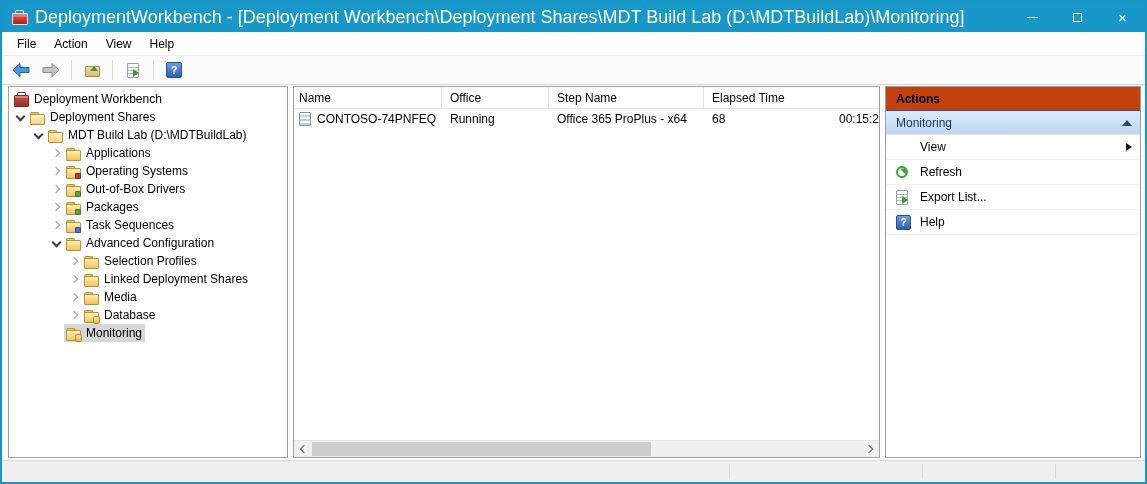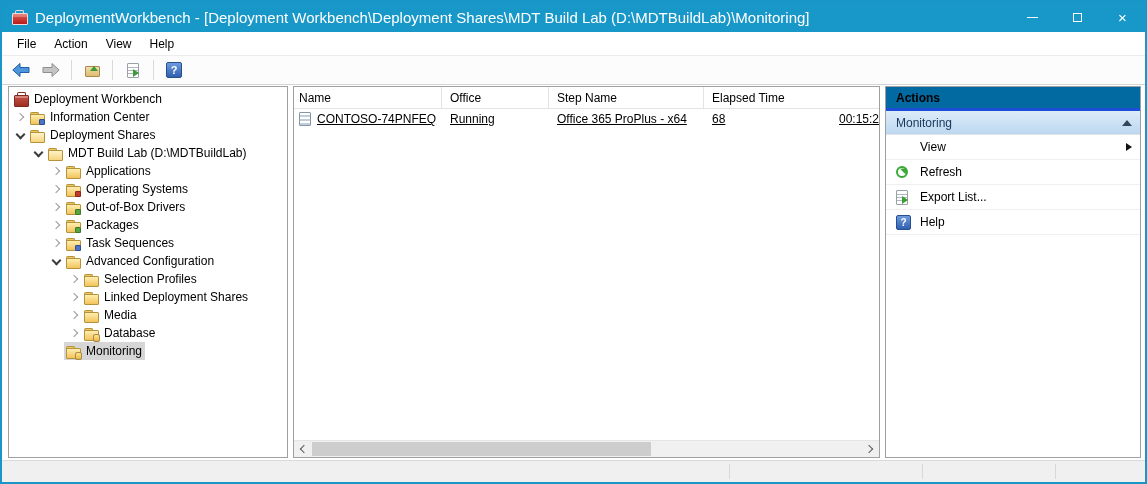--- a/index.html
+++ b/index.html
@@ -4,21 +4,21 @@
 <style>
   * { margin:0; padding:0; box-sizing:border-box; }
   html,body { width:1147px; height:484px; font-family:"Liberation Sans","DejaVu Sans",sans-serif; font-size:12px; color:#000; }
   .window { width:1147px; height:484px; border:2px solid #1897C6; display:flex; flex-direction:column; background:#F0F0F0; }
 
   
   .titlebar { flex:0 0 30px; background:#1898C9; display:flex; align-items:center; color:#fff; padding-left:9px; }
   .app-ico { width:16px; height:16px; position:relative; margin-right:8px; flex:0 0 16px; }
   .app-ico::before { content:""; position:absolute; left:4px; top:1px; width:7px; height:4px; border:1px solid #F3D9D6; border-bottom:none; border-radius:2px 2px 0 0; }
   .app-ico::after { content:""; position:absolute; left:1px; top:4px; width:14px; height:10px; background:linear-gradient(#E05A50,#B71C1C); border:1px solid #F3D9D6; border-radius:1px; box-shadow:inset 0 3px 0 rgba(255,255,255,.25); }
-  .title-text { flex:1; white-space:nowrap; overflow:hidden; font-size:15px; }
+  .title-text { flex:1; white-space:nowrap; overflow:hidden; font-size:18px; }
   .win-btns { display:flex; height:100%; }
   .win-btn { width:45px; height:100%; display:flex; align-items:center; justify-content:center; color:#fff; }
   .glyph-min { width:11px; height:1px; background:#fff; }
   .glyph-max { width:9px; height:9px; border:1px solid #fff; }
   .glyph-close { font-size:15px; line-height:1; }
 
   
   .menubar { flex:0 0 24px; background:#FFF; display:flex; align-items:center; padding-left:6px; border-bottom:1px solid #EDEDED; }
   .menu-item { padding:3px 9px; }
 
@@ -63,37 +63,37 @@
   .b-cyl { background:linear-gradient(#FFE58A,#E8B844); border:1px solid #A8894F; border-radius:3px/2px; width:7px; height:8px; right:-1px; bottom:-1px; }
   .workbench::before { content:""; position:absolute; left:4px; top:1px; width:7px; height:4px; border:1px solid #7E2A20; border-bottom:none; border-radius:2px 2px 0 0; }
   .workbench::after { content:""; position:absolute; left:1px; top:4px; width:13px; height:10px; background:linear-gradient(#C65348,#9E2F23); border:1px solid #7E2A20; border-radius:1px; box-shadow:inset 0 2px 0 rgba(255,255,255,.3); }
 
   
   .listview { flex:1; display:flex; flex-direction:column; min-width:0; }
   .lv-head { flex:0 0 22px; display:flex; border-bottom:1px solid #E3E3E3; align-items:stretch; }
   .lv-hcell { border-right:1px solid #E3E3E3; display:flex; align-items:center; padding-left:8px; white-space:nowrap; overflow:hidden; }
   .lv-body { flex:1; overflow:hidden; }
   .lv-row { height:20px; display:flex; align-items:center; }
-  .lv-cell { padding-left:8px; white-space:nowrap; overflow:hidden; display:flex; align-items:flex-start;text-decoration:underline; }
+  .lv-cell { padding-left:8px; white-space:nowrap; overflow:hidden; display:flex; align-items:flex-start; }
   .c-name { flex:0 0 148px; } .c-status { flex:0 0 107px; } .c-step { flex:0 0 155px; }
   .c-pct { flex:0 0 127px; } .c-elapsed { flex:1 0 60px; border-right:none !important; }
   .c-name.lv-hcell, .c-name.lv-cell { padding-left:5px; }
   .hostico { width:12px; height:14px; border:1px solid #8496A8; border-radius:1px; background:repeating-linear-gradient(#FFFFFF 0 2px,#C2CDD9 2px 4px); margin-right:6px; flex:0 0 12px; }
 
   
   .hscroll { flex:0 0 17px; background:#F0F0F0; position:relative; border-top:1px solid #E5E5E5; }
   .hs-arrow { position:absolute; top:0; width:17px; height:16px; }
   .hs-arrow::before { content:""; position:absolute; top:5px; width:5px; height:5px; border-right:1px solid #5A5A5A; border-bottom:1px solid #5A5A5A; }
   .hs-left { left:0; } .hs-left::before { left:7px; transform:rotate(135deg); }
   .hs-right { right:0; } .hs-right::before { right:7px; transform:rotate(-45deg); }
   .hs-thumb { position:absolute; left:18px; top:1px; height:14px; width:58%; background:#CDCDCD; }
 
   
   .actions { flex:0 0 256px; display:flex; flex-direction:column; background:#FFF; }
-  .act-title { flex:0 0 24px; display:flex; align-items:center; padding-left:10px; font-weight:bold; background:#0369a1; border-bottom:3px solid #1d4ed8; }
+  .act-title { flex:0 0 24px; display:flex; align-items:center; padding-left:10px; font-weight:bold; background:#c2410c; border-bottom:1px solid #1d4ed8; }
   .act-group { flex:0 0 24px; display:flex; align-items:center; padding:0 8px 0 10px; background:linear-gradient(#DDEBF9,#BCD8F0); border-bottom:1px solid #E3E3E3; color:#17365D; }
   .act-group-lbl { flex:1; }
   .tri-up { width:0; height:0; border-left:5px solid transparent; border-right:5px solid transparent; border-bottom:6px solid #33475C; }
   .tri-right { width:0; height:0; border-top:4px solid transparent; border-bottom:4px solid transparent; border-left:6px solid #111; }
   .act-item { flex:0 0 25px; display:flex; align-items:center; padding:0 8px 0 10px; border-bottom:1px solid #F0F0F0; }
   .act-ico-slot { width:24px; flex:0 0 24px; display:flex; align-items:center; }
   .act-lbl { flex:1; }
   .ico-refresh { width:12px; height:12px; border:2px solid #39A935; border-radius:50%; position:relative; }
   .ico-refresh::after { content:""; position:absolute; right:-4px; top:-4px; border:4px solid transparent; border-bottom:5px solid #39A935; transform:rotate(45deg); }
   .act-help { width:15px; height:15px; background:linear-gradient(#6F9BDD,#2F5FB0); border:1px solid #274E8D; border-radius:2px; color:#fff; font-weight:bold; font-size:10px; line-height:13px; text-align:center; }
@@ -163,29 +163,20 @@
     <div class="pane tree">
 
       <div class="tree-row lvl0">
         <span class="exp"></span>
         <span class="hl">
             <span class="ico workbench"></span>
             <span class="tree-lbl">Deployment Workbench</span>
           </span>
       </div>
 
-      <div class="tree-row lvl1">
-        <span class="exp exp-c"></span>
-        <span class="hl">
-            <span class="ico folder badge-i">
-              <span class="badge badge-dot b-blue"></span>
-            </span>
-            <span class="tree-lbl">Information Center</span>
-          </span>
-      </div>
 
       <div class="tree-row lvl1">
         <span class="exp exp-e"></span>
         <span class="hl">
             <span class="ico folder open"></span>
             <span class="tree-lbl">Deployment Shares</span>
           </span>
       </div>
 
       <div class="tree-row lvl2">

